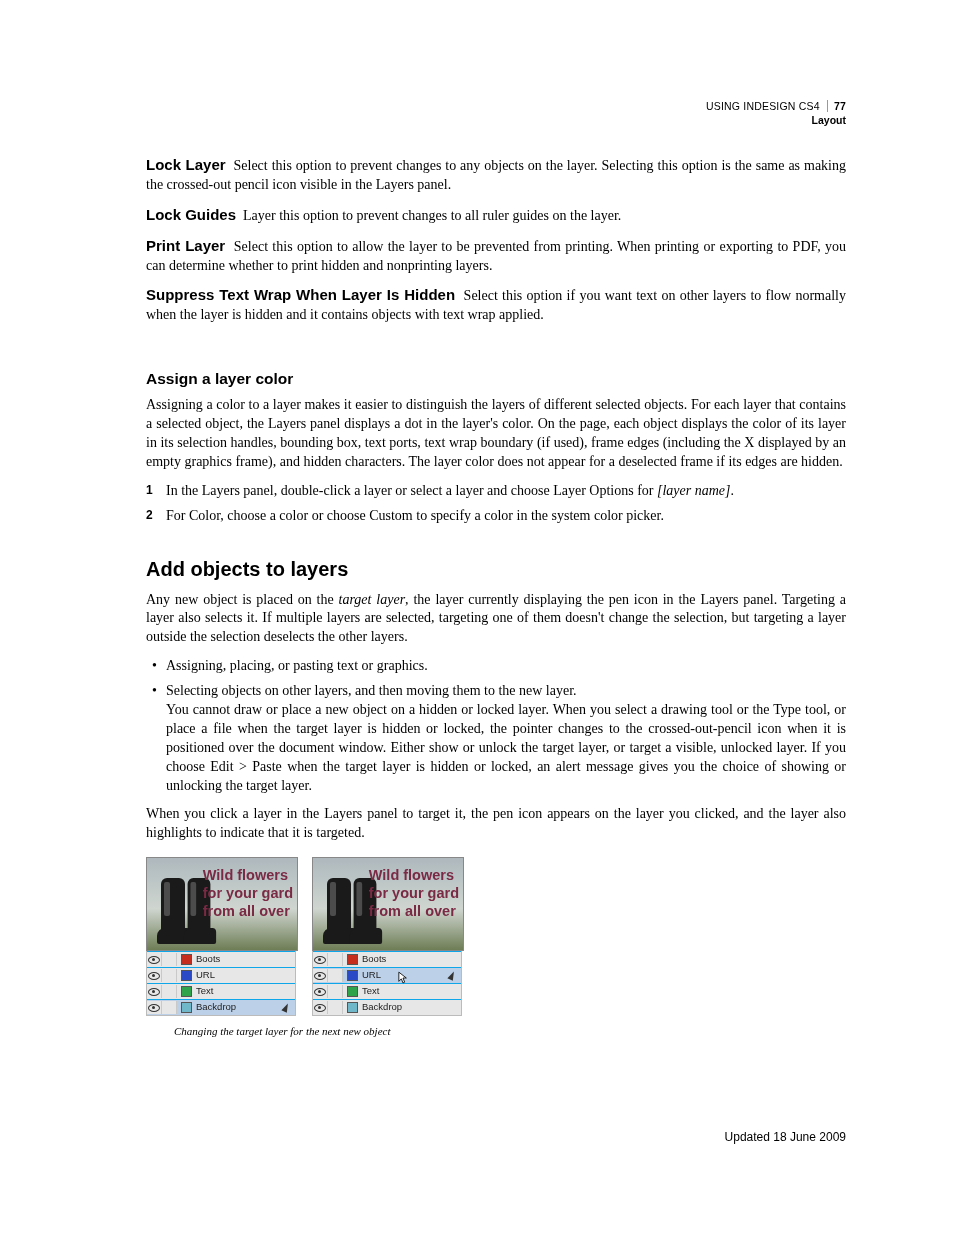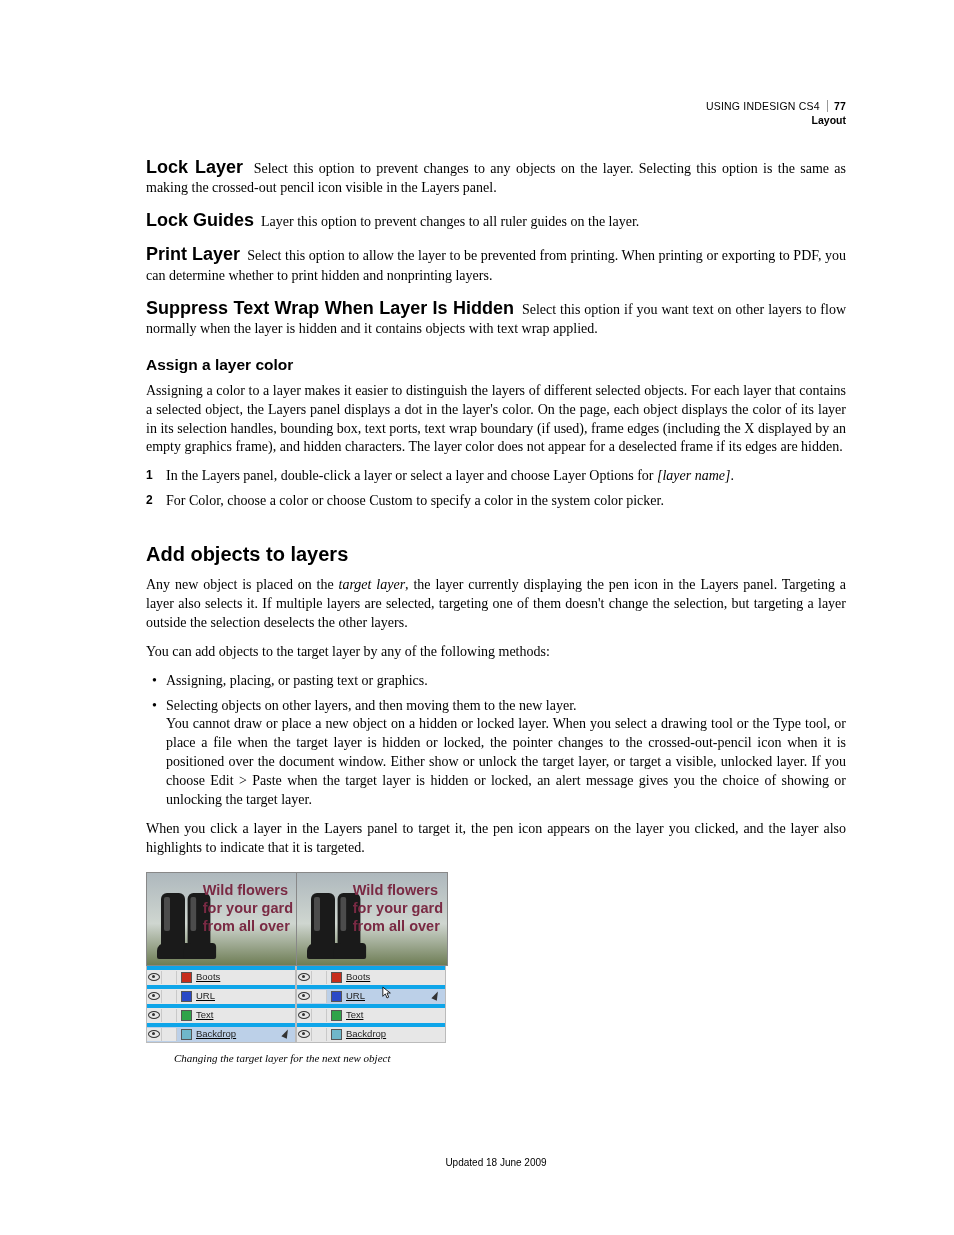--- a/index.html
+++ b/index.html
@@ -31,27 +31,27 @@
     padding-left: 6px;
     margin-left: 4px;
   }
   .running-head .line2 { font-weight: 700; }
   .content {
     margin-top: 65px;
     font-size: 14px;
     line-height: 1.35;
   }
   .content p { margin: 0 0 10px 0; text-align: justify; }
-  .defterm { font-family: "Myriad Pro", Arial, Helvetica, sans-serif; font-weight: 700; font-size: 18px; }
+  .defterm { font-family: "Myriad Pro", Arial, Helvetica, sans-serif; font-weight: 700; font-size: 15px; }
   .defblock { margin-bottom: 10px; }
   h2.sub {
     font-family: "Myriad Pro", Arial, Helvetica, sans-serif;
     font-weight: 700;
     font-size: 15.5px;
-    margin: 16px 0 6px 0;
+    margin: 44px 0 6px 0;
   }
   h1.bighead {
     font-family: "Myriad Pro", Arial, Helvetica, sans-serif;
     font-weight: 700;
     font-size: 20px;
     margin: 30px 0 8px 0;
   }
   ol.steps { margin: 6px 0 10px 0; padding-left: 0; list-style: none; }
   ol.steps li { margin: 0 0 6px 0; padding-left: 20px; position: relative; }
   ol.steps li .num {
@@ -60,21 +60,21 @@
     font-weight: 700; font-size: 12px;
   }
   ul.bullets { margin: 6px 0 10px 0; padding-left: 0; list-style: none; }
   ul.bullets > li { margin: 0 0 6px 0; padding-left: 20px; position: relative; }
   ul.bullets > li::before { content: "•"; position: absolute; left: 6px; top: 0; }
   .indented { margin-left: 20px; margin-top: 10px; margin-bottom: 10px; text-align: justify; }
   em.term { font-style: italic; }
 
   
   .figure { margin-top: 14px; }
-  .figrow { display: flex; gap: 0; }
+  .figrow { display: flex; gap: 16px; }
   .thumb {
     width: 150px;
     box-sizing: border-box;
   }
   .docwin {
     width: 150px; height: 92px;
     border: 1px solid #888;
     position: relative;
     overflow: hidden;
     background: linear-gradient(to bottom, #aeb8bd 0%, #cfd6d0 55%, #6e7d55 100%);
@@ -117,23 +117,22 @@
     border-left: 1px solid #bbb;
     border-right: 1px solid #bbb;
     border-bottom: 1px solid #bbb;
     font-family: Arial, Helvetica, sans-serif;
     font-size: 9.5px;
     background: #e7e7e7;
   }
   .lrow {
     display: flex; align-items: center;
     height: 15px;
-    border-top: 4px solid #0ea5e9;
+    border-top: 1px solid #0ea5e9;
     background: #e7e7e7;
-    text-decoration: underline;
   }
   .lrow.active { background: #bcd0e8; }
   .cell-eye, .cell-lock {
     width: 14px; height: 13px;
     border-right: 1px solid #c9c9c9;
     display: flex; align-items: center; justify-content: center;
     background: #e7e7e7;
   }
   .eye {
     width: 10px; height: 6px; border: 1px solid #333; border-radius: 50%;
@@ -168,23 +167,23 @@
 
   .panelwrap { position: relative; width: 150px; }
 
   .caption {
     font-style: italic;
     font-size: 11px;
     margin-top: 8px;
     margin-left: 28px;
   }
   .footer {
-    text-align: center;
+    text-align: right;
     font-family: Arial, Helvetica, sans-serif;
-    font-size: 10px;
+    font-size: 12px;
     margin-top: 90px;
   }
 </style>
 </head>
 <body>
 
 <div class="page">
   <div class="running-head">
     <div class="line1">
       <span>USING INDESIGN CS4</span>
@@ -222,21 +221,20 @@
       <li>
         <span class="num">2</span>
         <span>For Color, choose a color or choose Custom to specify a color in the system color picker.</span>
       </li>
     </ol>
 
     <h1 class="bighead">Add objects to layers</h1>
     <p>
       <span>Any new object is placed on the </span><em class="term">target layer</em><span>, the layer currently displaying the pen icon in the Layers panel. Targeting a layer also selects it. If multiple layers are selected, targeting one of them doesn't change the selection, but targeting a layer outside the selection deselects the other layers.</span>
     </p>
-    <p>You can add objects to the target layer by any of the following methods:</p>
     <ul class="bullets">
       <li>Assigning, placing, or pasting text or graphics.</li>
       <li>
         <span>Selecting objects on other layers, and then moving them to the new layer.</span>
         <p class="indented">You cannot draw or place a new object on a hidden or locked layer. When you select a drawing tool or the Type tool, or place a file when the target layer is hidden or locked, the pointer changes to the crossed-out-pencil icon when it is positioned over the document window. Either show or unlock the target layer, or target a visible, unlocked layer. If you choose Edit &gt; Paste when the target layer is hidden or locked, an alert message gives you the choice of showing or unlocking the target layer.</p>
       </li>
     </ul>
     <p>When you click a layer in the Layers panel to target it, the pen icon appears on the layer you clicked, and the layer also highlights to indicate that it is targeted.</p>
 
     <div class="figure">

